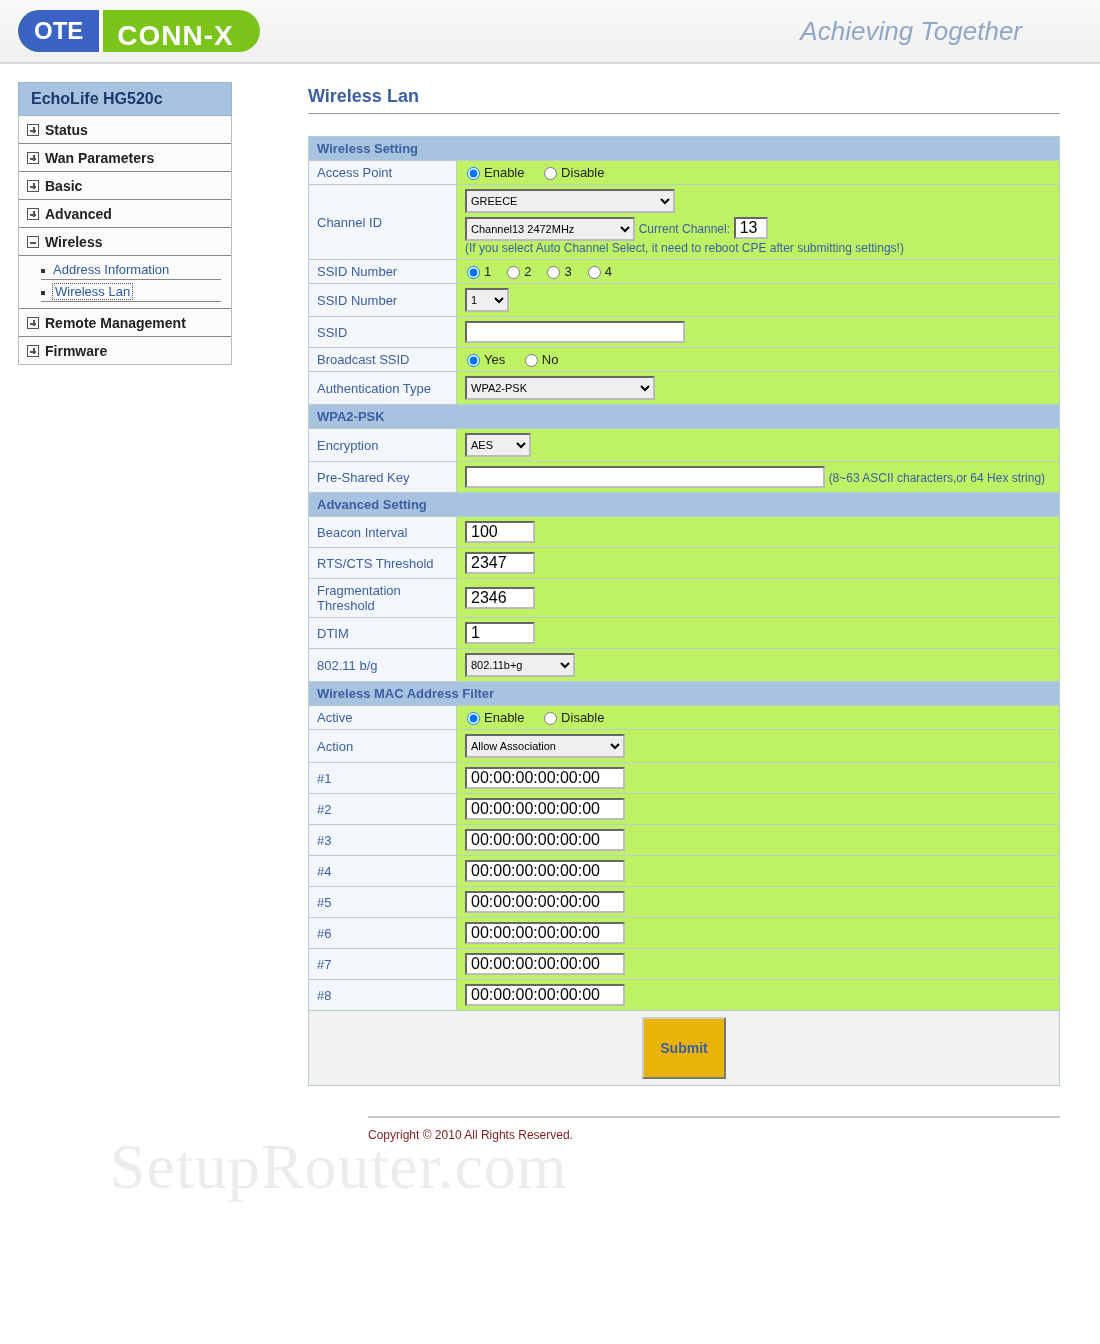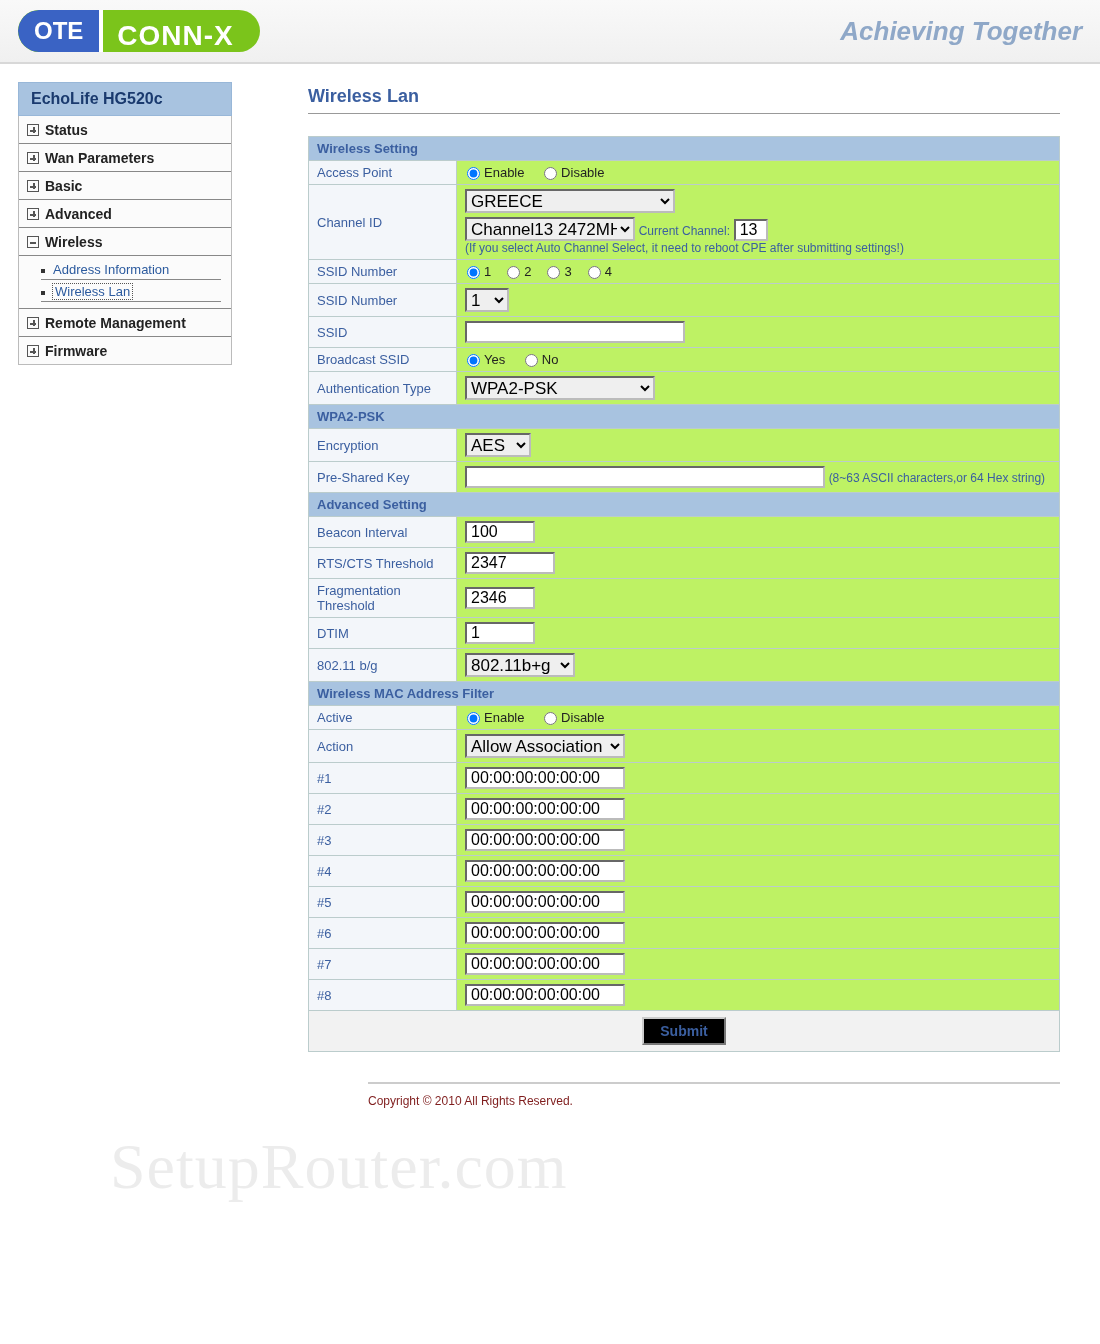--- a/index.html
+++ b/index.html
@@ -40,22 +40,23 @@
   }
   .logo-connx {
     color: #fff;
     font-weight: 700;
     font-size: 28px;
     letter-spacing: 1px;
     padding: 0 26px 0 14px;
   }
   .tagline {
     margin-left: auto;
+    margin-right: 60px;
     font-size: 26px;
-    font-weight: 700;
+    font-weight: 400;
     color: #8fa8c8;
     font-style: italic;
   }
 
   .layout { display: flex; gap: 16px; }
   .sidebar {
     width: 232px;
     padding: 18px 0 0 18px;
   }
   .sidebar-title {
@@ -153,37 +154,37 @@
     border: 2px inset #bbb;
     font-family: inherit;
     font-size: 16px;
     padding: 1px 4px;
     height: 22px;
     background: #fff;
   }
   select {
     border: 2px inset #bbb;
     font-family: inherit;
-    font-size: 17px;
+    font-size: 11px;
     height: 24px;
     background: #efefef;
   }
   input[type=radio] { margin: 0 4px 0 2px; vertical-align: middle; }
   .radio-lbl { margin-right: 14px; color: #222; }
 
   .submit-row td {
     background: #f2f2f2;
     text-align: center;
     padding: 6px;
   }
   .submit-btn {
     display: inline-block;
-    padding: 4px 16px;
+    padding: 21px 16px;
     border: 2px outset #ccc;
-    background: #000000;
+    background: #eab308;
     font-weight: 700;
     font-size: 14px;
     cursor: pointer;
   }
 
   .footer {
     margin: 30px 0 10px 60px;
     border-top: 2px solid #ccc;
     padding-top: 10px;
     color: #7f1d1d;
@@ -320,21 +321,21 @@
 
       <tr class="section-hdr">
             <td colspan="2">Advanced Setting</td>
           </tr>
       <tr>
         <td class="lbl">Beacon Interval</td>
         <td class="val"><input type="text" style="width: 70px;" value="100"></td>
       </tr>
       <tr>
         <td class="lbl">RTS/CTS Threshold</td>
-        <td class="val"><input type="text" style="width: 90px;" value="2347"></td>
+        <td class="val"><input type="text" style="width: 70px;" value="2347"></td>
       </tr>
       <tr>
         <td class="lbl">Fragmentation Threshold</td>
         <td class="val"><input type="text" style="width: 70px;" value="2346"></td>
       </tr>
       <tr>
         <td class="lbl">DTIM</td>
         <td class="val"><input type="text" style="width: 70px;" value="1"></td>
       </tr>
       <tr>

